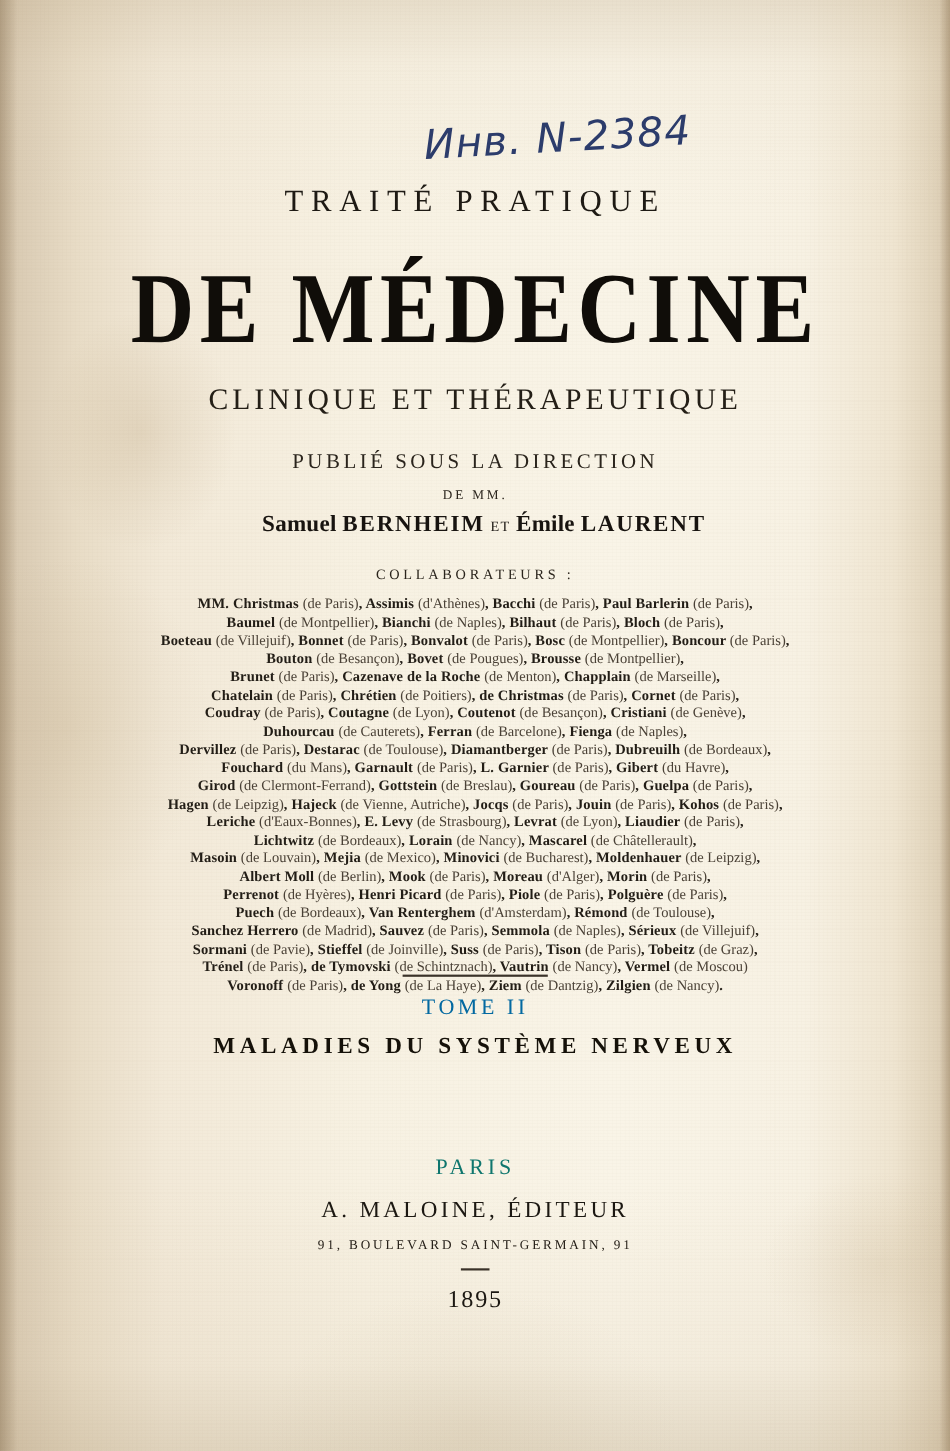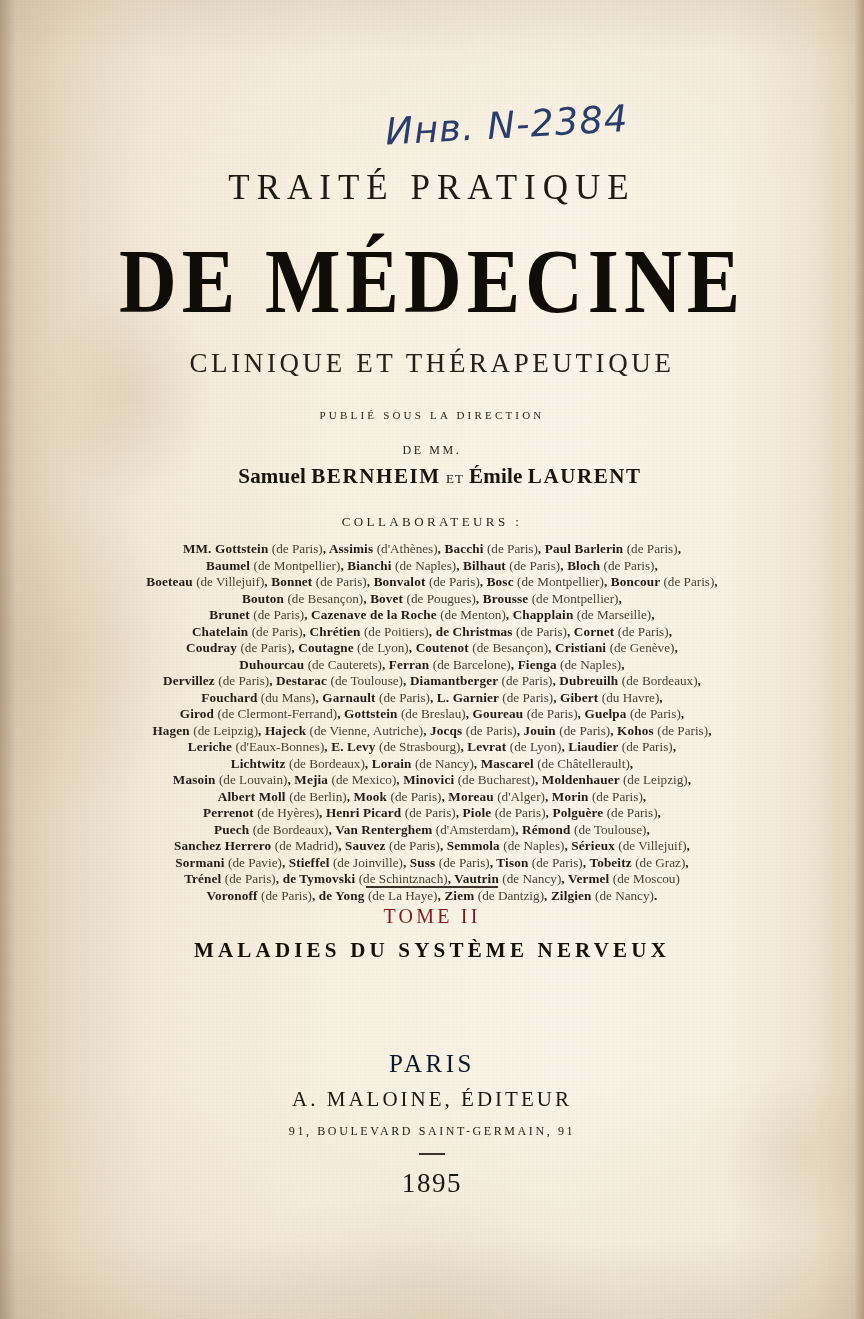--- a/index.html
+++ b/index.html
@@ -98,21 +98,21 @@
     font-style: italic;
     font-weight: 400;
     opacity: 0.93;
   }
 
   
   .line-traite {
     position: absolute;
     left: 0; right: 0;
     top: 168px;
-    font-size: 35px;
+    font-size: 28px;
     letter-spacing: 7px;
     font-weight: 400;
     color: #1e1a14;
   }
 
   
   .line-medecine {
     position: absolute;
     left: 0; right: 0;
     top: 236px;
@@ -134,21 +134,21 @@
     font-size: 27px;
     letter-spacing: 3.6px;
     font-weight: 400;
     color: #241f17;
   }
 
   .line-publie {
     position: absolute;
     left: 0; right: 0;
     top: 409px;
-    font-size: 11px;
+    font-size: 19px;
     letter-spacing: 3.2px;
     color: #2a241c;
   }
   .line-demm {
     position: absolute;
     left: 0; right: 0;
     top: 443px;
     font-size: 12px;
     letter-spacing: 2.6px;
     color: #2a241c;
@@ -201,40 +201,40 @@
     margin-left: -66px;
     background: #3a3229;
   }
 
   .line-tome {
     position: absolute;
     left: 0; right: 0;
     top: 905px;
     font-size: 20px;
     letter-spacing: 3.2px;
-    color: #7f1d1d;
+    color: #0369a1;
   }
   .line-maladies {
     position: absolute;
     left: 0; right: 0;
     top: 938px;
     font-size: 21px;
     letter-spacing: 4.2px;
     font-weight: 700;
     color: #151109;
   }
 
   
   .line-paris {
     position: absolute;
     left: 0; right: 0;
     top: 1050px;
-    font-size: 25px;
+    font-size: 20px;
     letter-spacing: 3.5px;
-    color: #0f172a;
+    color: #0f766e;
   }
   .line-publisher {
     position: absolute;
     left: 0; right: 0;
     top: 1087px;
     font-size: 21px;
     letter-spacing: 3px;
     color: #1c1812;
   }
   .line-address {
@@ -251,21 +251,21 @@
     top: 1153px;
     width: 26px;
     height: 2px;
     margin-left: -13px;
     background: #3a3229;
   }
   .line-year {
     position: absolute;
     left: 0; right: 0;
     top: 1168px;
-    font-size: 27px;
+    font-size: 22px;
     letter-spacing: 1.6px;
     color: #1c1812;
   }
 </style>
 </head>
 <body>
 
 <div class="page">
 
   <div class="paper-base"></div>
@@ -293,21 +293,21 @@
       <span class="ed-first">Samuel</span>
       <span class="ed-name">BERNHEIM</span>
       <span class="ed-et">ET</span>
       <span class="ed-first">Émile</span>
       <span class="ed-name">LAURENT</span>
     </div>
 
     <div class="line-collab-head">COLLABORATEURS :</div>
 
     <div class="collab-list" id="collab-list">
-        <div class="cl"><b>MM. Gottstein </b><i>(de Paris)</i><b>, Assimis </b><i>(d'Athènes)</i><b>, Bacchi </b><i>(de Paris)</i><b>, Paul Barlerin </b><i>(de Paris)</i><b>,</b></div>
+        <div class="cl"><b>MM. Christmas </b><i>(de Paris)</i><b>, Assimis </b><i>(d'Athènes)</i><b>, Bacchi </b><i>(de Paris)</i><b>, Paul Barlerin </b><i>(de Paris)</i><b>,</b></div>
         <div class="cl"><b>Baumel </b><i>(de Montpellier)</i><b>, Bianchi </b><i>(de Naples)</i><b>, Bilhaut </b><i>(de Paris)</i><b>, Bloch </b><i>(de Paris)</i><b>,</b></div>
         <div class="cl"><b>Boeteau </b><i>(de Villejuif)</i><b>, Bonnet </b><i>(de Paris)</i><b>, Bonvalot </b><i>(de Paris)</i><b>, Bosc </b><i>(de Montpellier)</i><b>, Boncour </b><i>(de Paris)</i><b>,</b></div>
         <div class="cl"><b>Bouton </b><i>(de Besançon)</i><b>, Bovet </b><i>(de Pougues)</i><b>, Brousse </b><i>(de Montpellier)</i><b>,</b></div>
         <div class="cl"><b>Brunet </b><i>(de Paris)</i><b>, Cazenave de la Roche </b><i>(de Menton)</i><b>, Chapplain </b><i>(de Marseille)</i><b>,</b></div>
         <div class="cl"><b>Chatelain </b><i>(de Paris)</i><b>, Chrétien </b><i>(de Poitiers)</i><b>, de Christmas </b><i>(de Paris)</i><b>, Cornet </b><i>(de Paris)</i><b>,</b></div>
         <div class="cl"><b>Coudray </b><i>(de Paris)</i><b>, Coutagne </b><i>(de Lyon)</i><b>, Coutenot </b><i>(de Besançon)</i><b>, Cristiani </b><i>(de Genève)</i><b>,</b></div>
         <div class="cl"><b>Duhourcau </b><i>(de Cauterets)</i><b>, Ferran </b><i>(de Barcelone)</i><b>, Fienga </b><i>(de Naples)</i><b>,</b></div>
         <div class="cl"><b>Dervillez </b><i>(de Paris)</i><b>, Destarac </b><i>(de Toulouse)</i><b>, Diamantberger </b><i>(de Paris)</i><b>, Dubreuilh </b><i>(de Bordeaux)</i><b>,</b></div>
         <div class="cl"><b>Fouchard </b><i>(du Mans)</i><b>, Garnault </b><i>(de Paris)</i><b>, L. Garnier </b><i>(de Paris)</i><b>, Gibert </b><i>(du Havre)</i><b>,</b></div>
         <div class="cl"><b>Girod </b><i>(de Clermont-Ferrand)</i><b>, Gottstein </b><i>(de Breslau)</i><b>, Goureau </b><i>(de Paris)</i><b>, Guelpa </b><i>(de Paris)</i><b>,</b></div>

